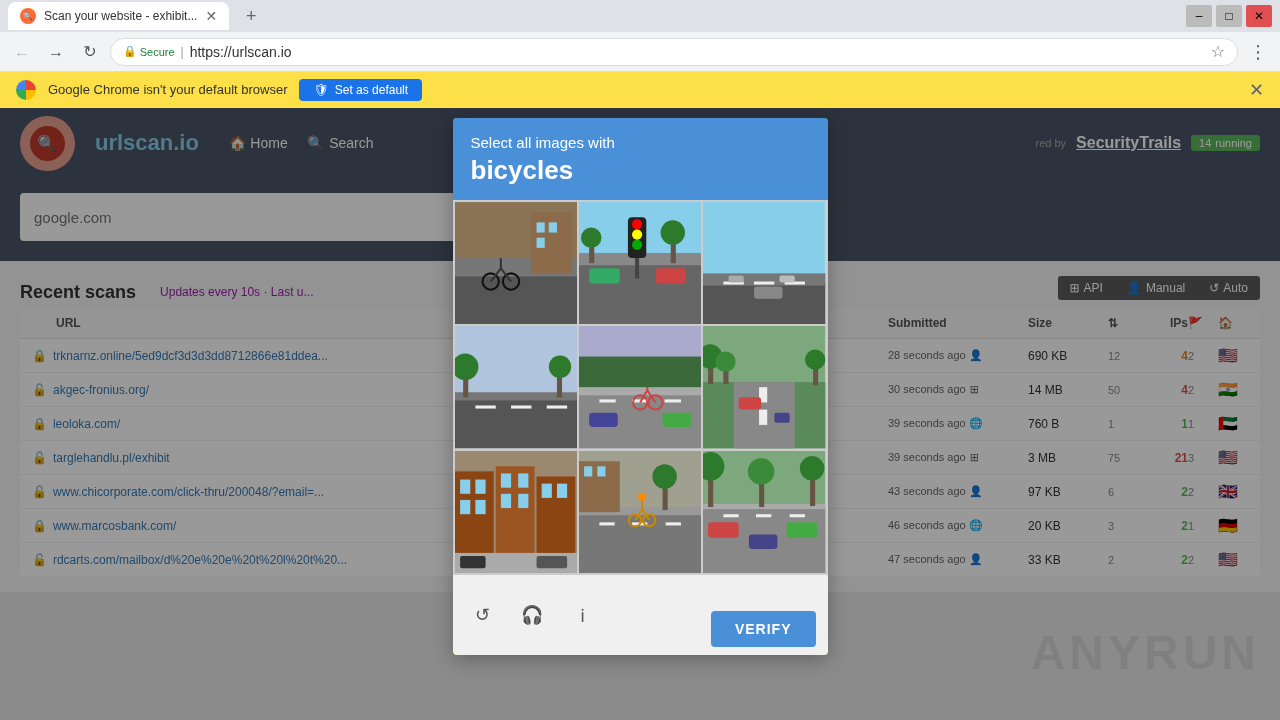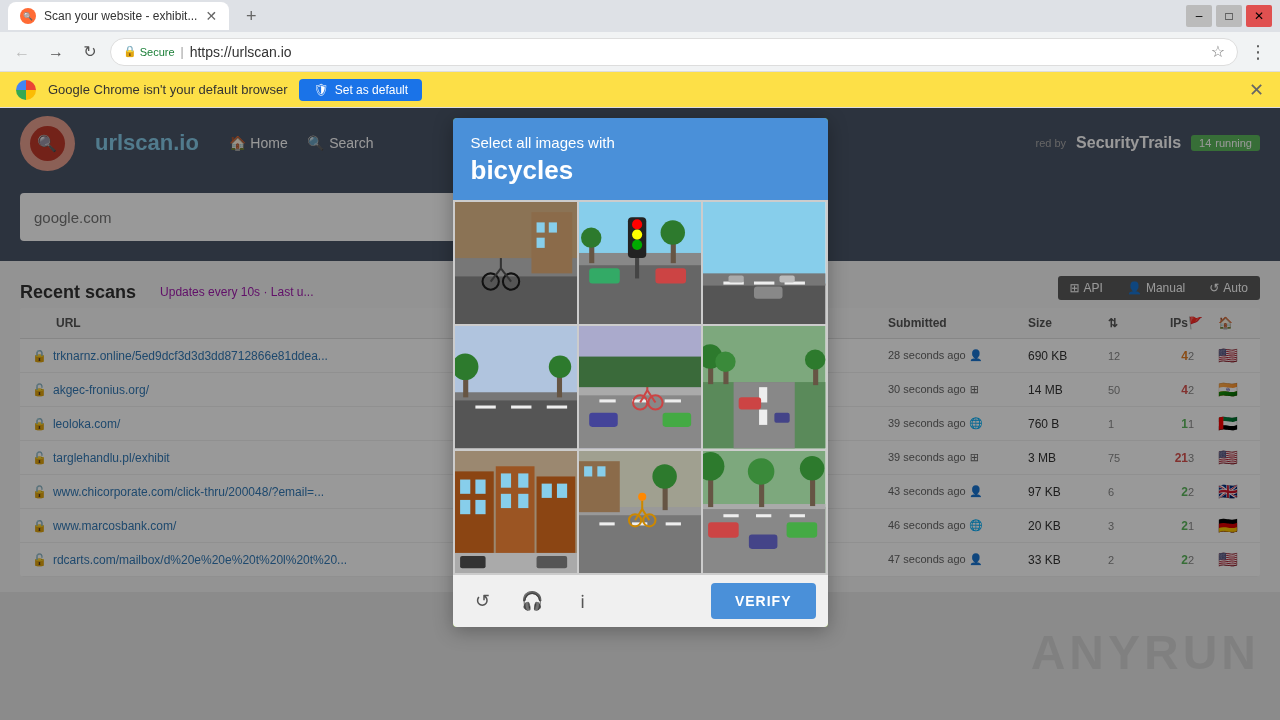--- a/index.html
+++ b/index.html
@@ -32,21 +32,21 @@
 
     
     .site-header { background: #4a5568; height: 70px; display: flex; align-items: center; padding: 0 20px; gap: 20px; }
     .site-logo-circle { width: 55px; height: 55px; background: #e8a090; border-radius: 50%; display: flex; align-items: center; justify-content: center; }
     .site-logo-inner { width: 35px; height: 35px; background: #c0392b; border-radius: 50%; display: flex; align-items: center; justify-content: center; color: white; font-size: 16px; }
     .site-brand { color: #87ceeb; font-size: 22px; font-weight: bold; }
     .site-nav { display: flex; gap: 20px; align-items: center; margin-left: 10px; }
     .site-nav-item { color: white; font-size: 14px; text-decoration: none; display: flex; align-items: center; gap: 4px; cursor: pointer; }
     .header-right { margin-left: auto; display: flex; align-items: center; gap: 10px; }
     .powered-by { color: #aaa; font-size: 11px; }
-    .security-trails { color: white; font-size: 16px; font-weight: bold; }
+    .security-trails { color: white; font-size: 16px; font-weight: bold; text-decoration: underline; }
     .running-badge { background: #5cb85c; color: white; font-size: 11px; padding: 2px 8px; border-radius: 3px; display: flex; align-items: center; gap: 4px; }
 
     
     .search-section { background: #4a5568; padding: 15px 20px 20px; }
     .search-bar { display: flex; align-items: center; gap: 10px; max-width: 800px; }
     .search-input { flex: 1; height: 48px; border: none; border-radius: 4px; padding: 0 14px; font-size: 15px; outline: none; }
     .scan-btn { background: #5cb85c; color: white; border: none; border-radius: 4px; height: 40px; padding: 0 20px; font-size: 14px; cursor: pointer; display: flex; align-items: center; gap: 6px; }
     .options-btn { background: #f0ad4e; color: white; border: none; border-radius: 4px; height: 40px; padding: 0 20px; font-size: 14px; cursor: pointer; display: flex; align-items: center; gap: 6px; }
 
     
@@ -82,21 +82,21 @@
     
     .captcha-modal { width: 375px; background: #84cc16; border-radius: 4px; overflow: hidden; box-shadow: 0 4px 20px rgba(0,0,0,0.3); }
     .captcha-header { background: #4a90d9; padding: 16px 18px 14px; }
     .captcha-prompt { color: white; font-size: 15px; margin-bottom: 4px; }
     .captcha-subject { color: white; font-size: 26px; font-weight: bold; }
     .captcha-grid { display: grid; grid-template-columns: repeat(3, 1fr); gap: 2px; padding: 2px; background: #ccc; }
     .captcha-cell { aspect-ratio: 1; position: relative; overflow: hidden; cursor: pointer; }
     .captcha-footer { background: #f0f0f0; padding: 8px 12px; display: flex; align-items: center; justify-content: space-between; }
     .captcha-footer-icons { display: flex; gap: 14px; align-items: center; }
     .captcha-icon-btn { width: 36px; height: 36px; display: flex; align-items: center; justify-content: center; border-radius: 50%; cursor: pointer; color: #555; font-size: 18px; }
-    .captcha-verify-btn { background: #4a90d9; color: white; border: none; border-radius: 4px; padding: 10px 24px; font-size: 14px; font-weight: bold; cursor: pointer; letter-spacing: 1px; }
+    .captcha-verify-btn { background: #4a90d9; color: white; border: none; border-radius: 4px; padding: 10px 24px; font-size: 14px; font-weight: bold; cursor: pointer; letter-spacing: 1px; margin-top: 28px; }
 
     
     .flag { font-size: 16px; }
 
     .api-manual-btns { display: flex; gap: 0; margin-bottom: 8px; justify-content: flex-end; }
     .api-btn { background: #5b5b5b; color: white; border: none; padding: 5px 12px; font-size: 12px; cursor: pointer; display: flex; align-items: center; gap: 4px; }
     .api-btn:first-child { border-radius: 3px 0 0 3px; }
     .api-btn:last-child { border-radius: 0 3px 3px 0; }
 
     .watermark { position: absolute; right: 20px; bottom: 40px; font-size: 48px; font-weight: 900; color: rgba(0,0,0,0.08); text-transform: uppercase; letter-spacing: 4px; }

